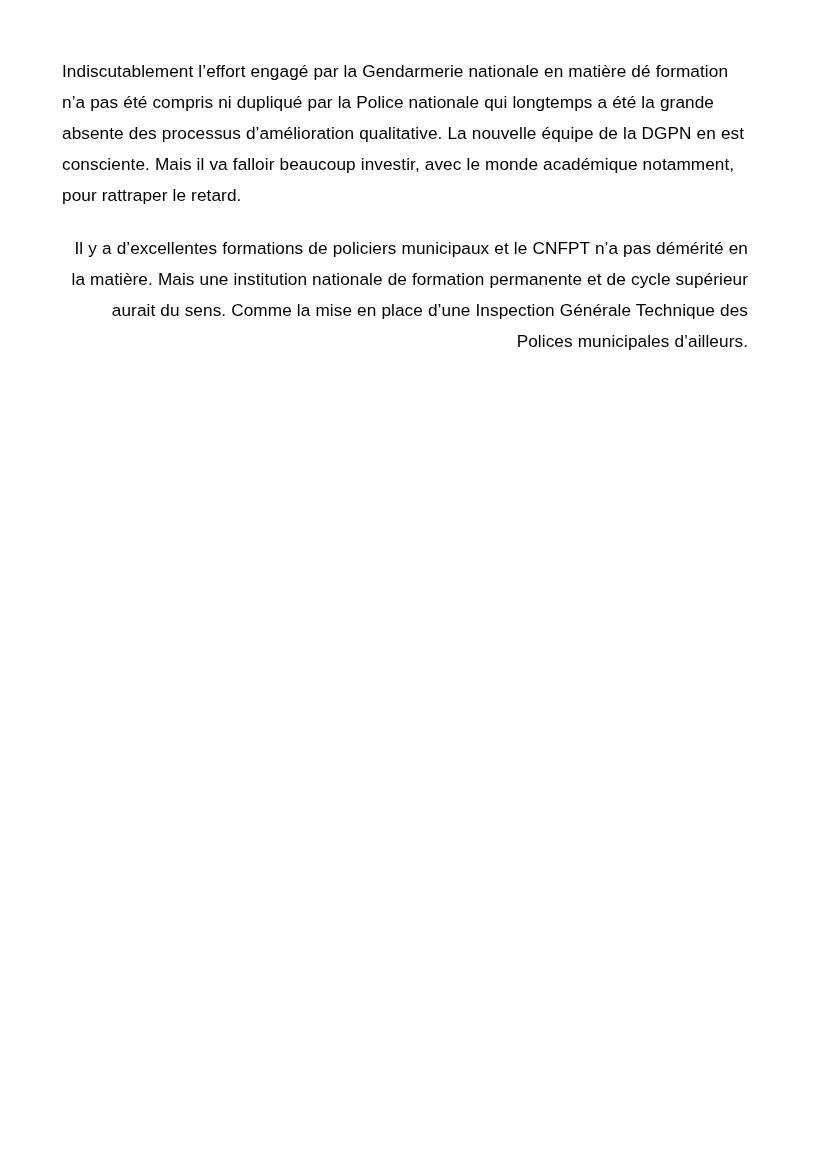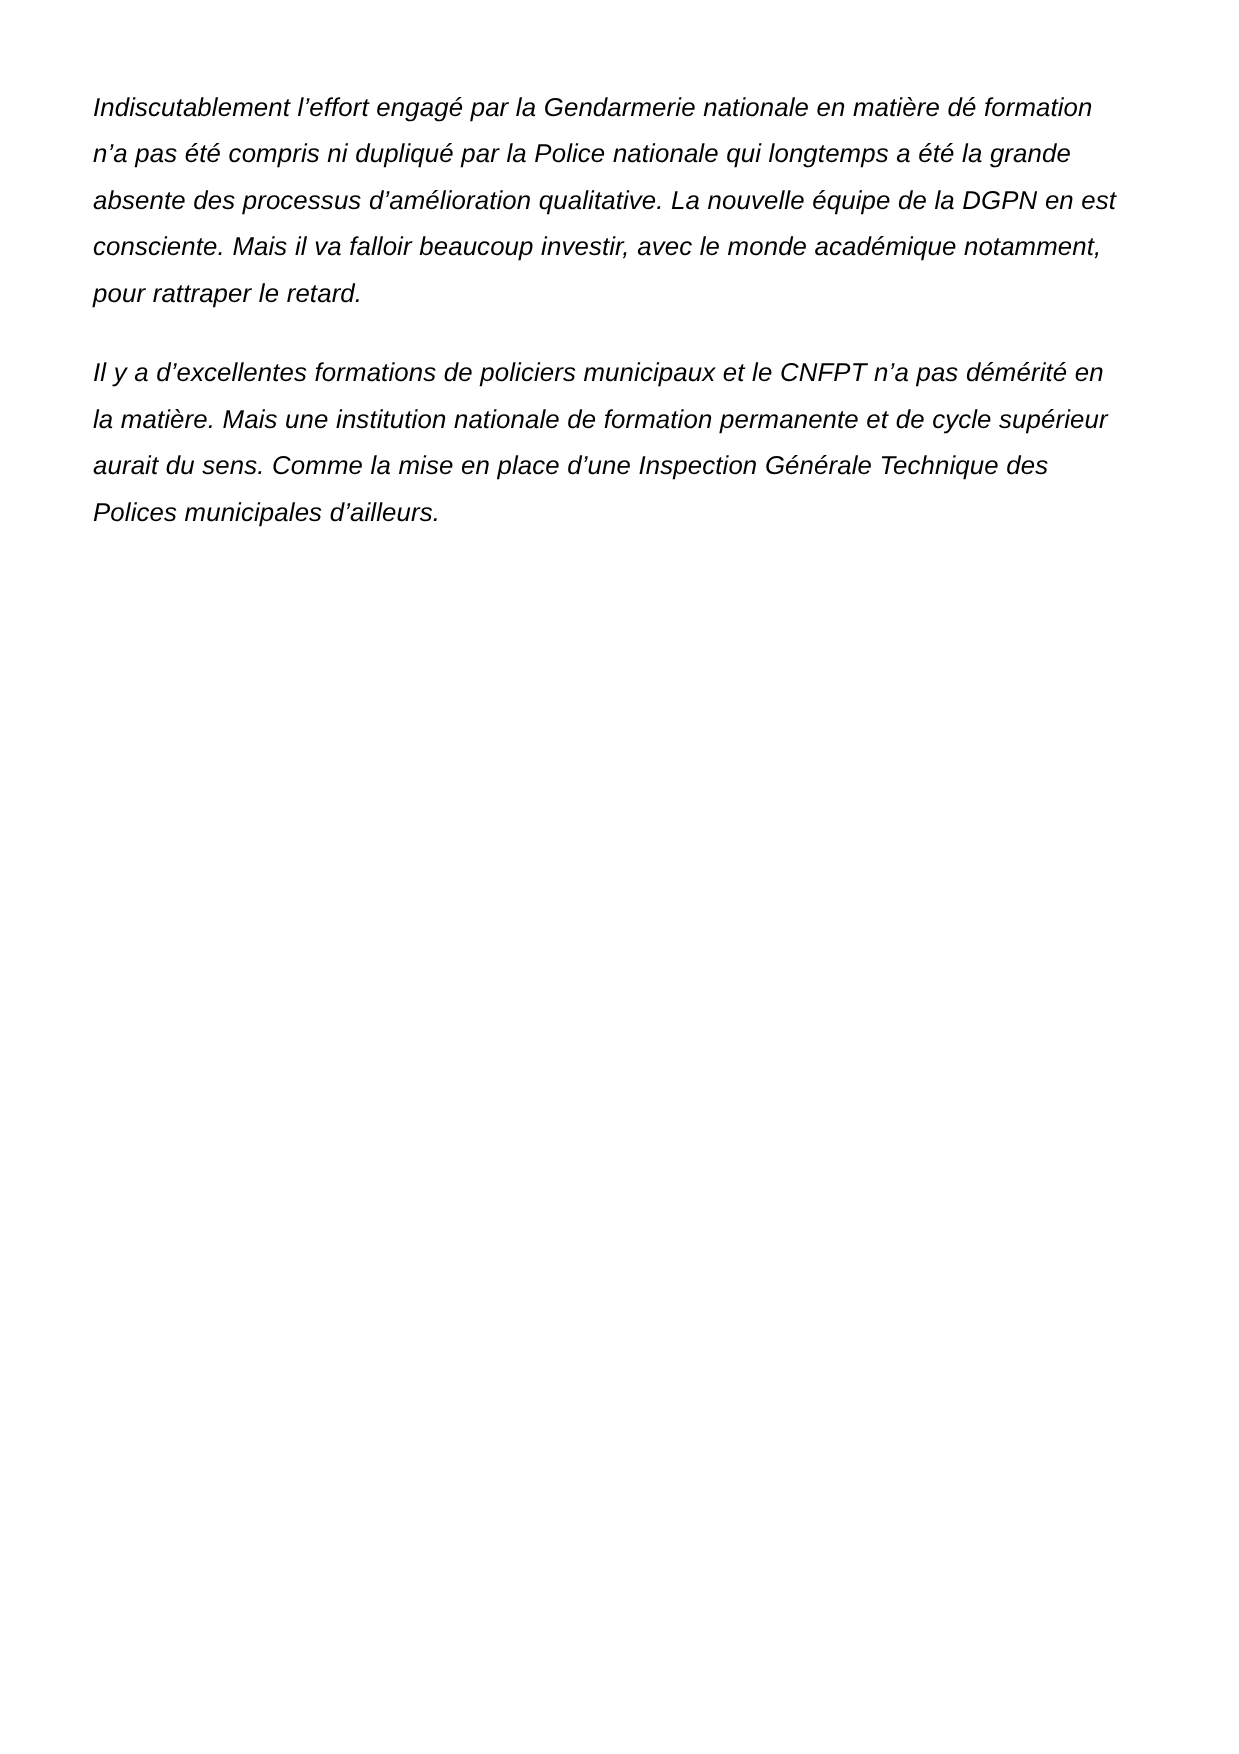--- a/index.html
+++ b/index.html
@@ -19,33 +19,33 @@
     width: 826px;
     height: 1169px;
     background: #ffffff;
     box-sizing: border-box;
   }
   .content {
     position: absolute;
     left: 62px;
     top: 56px;
     width: 686px;
-    font-style: italic;
   }
   p.para {
     margin: 0 0 22px 0;
     font-size: 17.2px;
     line-height: 31px;
     text-align: left;
     color: #010101;
     letter-spacing: 0.005em;
     word-spacing: 0.01em;
   }
   p.para:last-child {
     margin-bottom: 0;
+    text-align: right;
   }
 </style>
 </head>
 <body>
 
 <div class="page">
   <div class="content">
     <p class="para">Indiscutablement l’effort engagé par la Gendarmerie nationale en matière dé formation n’a pas été compris ni dupliqué par la Police nationale qui longtemps a été la grande absente des processus d’amélioration qualitative. La nouvelle équipe de la DGPN en est consciente. Mais il va falloir beaucoup investir, avec le monde académique notamment, pour rattraper le retard.</p>
     <p class="para">Il y a d’excellentes formations de policiers municipaux et le CNFPT n’a pas démérité en la matière. Mais une institution nationale de formation permanente et de cycle supérieur aurait du sens. Comme la mise en place d’une Inspection Générale Technique des Polices municipales d’ailleurs.</p>
   </div>

